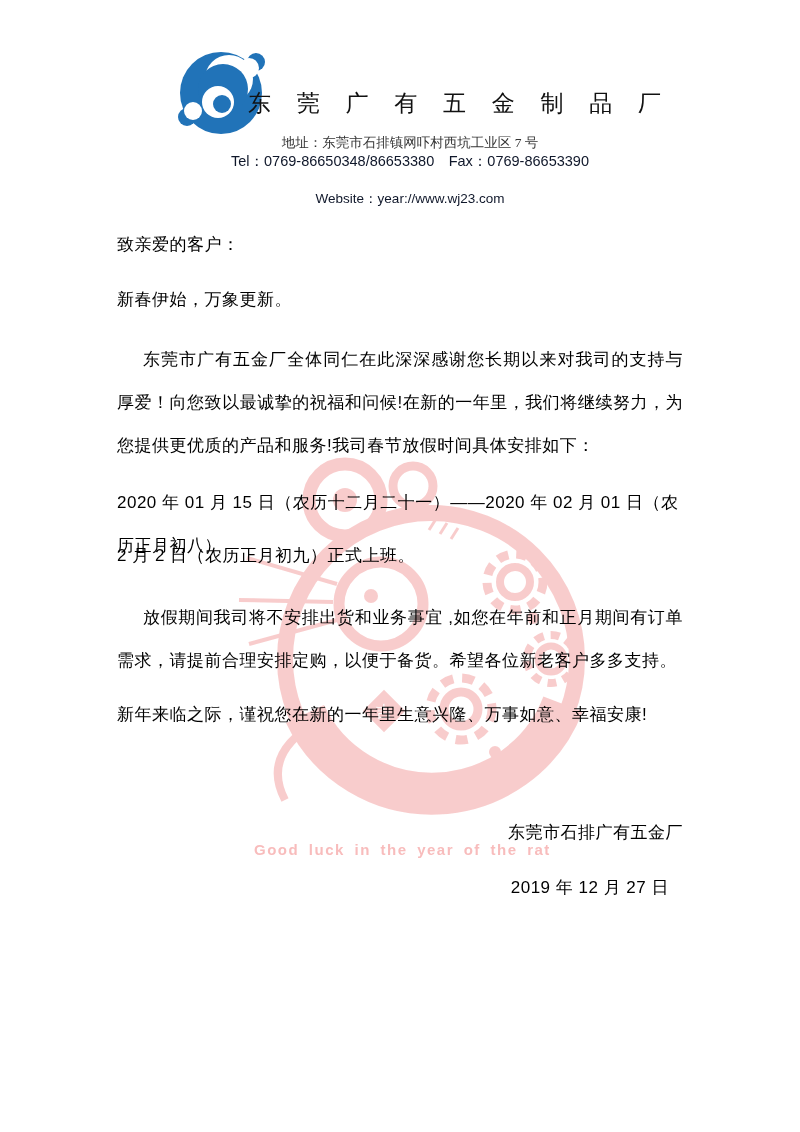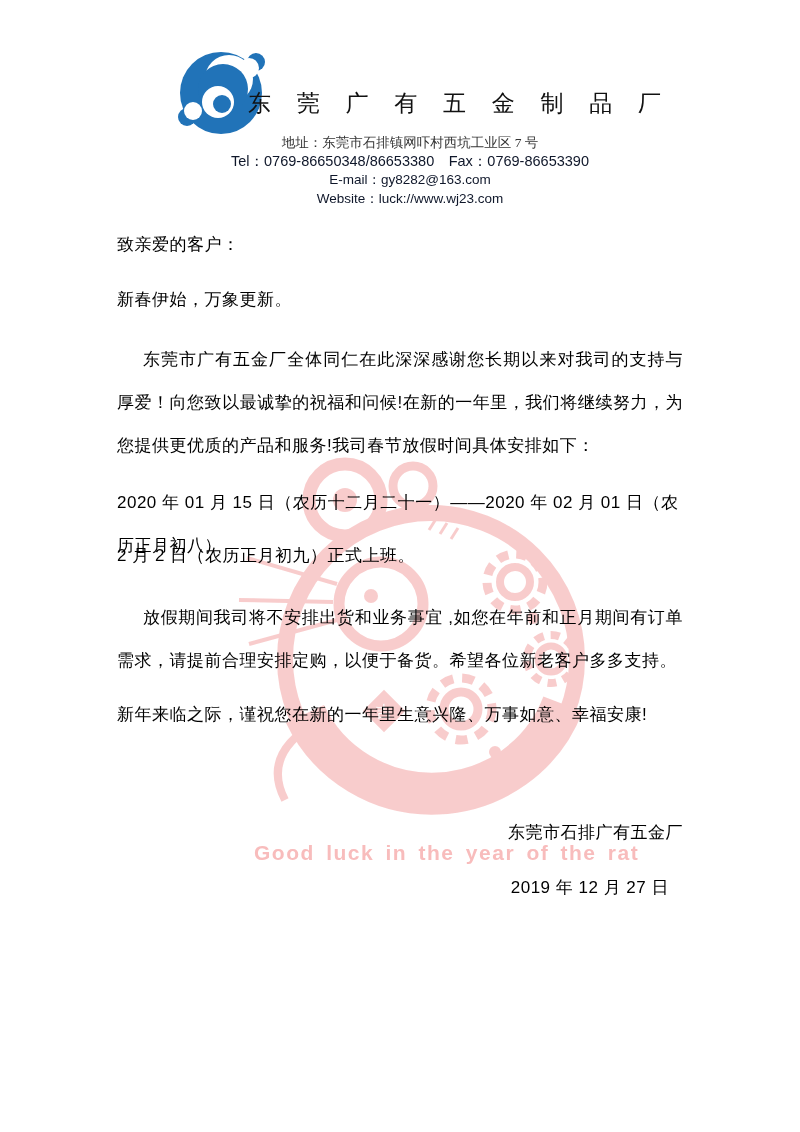--- a/index.html
+++ b/index.html
@@ -22,21 +22,21 @@
   .wm-s{stroke:var(--wm-pink);fill:none;}
   .wm-f{fill:var(--wm-pink);stroke:none;}
   .wm-title{
     position:absolute;left:252px;top:768px;
     font-size:58px;font-weight:bold;letter-spacing:5px;
     color:var(--wm-title);white-space:nowrap;
     font-family:"Liberation Sans",sans-serif;
   }
   .wm-subtitle{
     position:absolute;left:254px;top:841px;
-    font-size:21px;font-weight:bold;letter-spacing:1.5px;word-spacing:4px;
+    font-size:15px;font-weight:bold;letter-spacing:1.5px;word-spacing:4px;
     color:var(--wm-subtitle);white-space:nowrap;
   }
   
   .hdr{position:absolute;inset:0;z-index:2;}
   .logo{position:absolute;left:176px;top:46px;}
   .company-name{
     position:absolute;left:248px;top:88px;
     font-family:"Liberation Serif",serif;
     font-size:23px;font-weight:normal;letter-spacing:10px;
     color:#111;white-space:nowrap;
@@ -117,22 +117,21 @@
       <circle cx="53" cy="33" r="24" fill="#ffffff"></circle>
       <circle cx="47" cy="43" r="25" fill="var(--logo-blue)"></circle>
       <circle cx="42" cy="56" r="16" fill="#ffffff"></circle>
       <circle cx="46" cy="58" r="9" fill="var(--logo-blue)"></circle>
       <circle cx="11" cy="71" r="9" fill="var(--logo-blue)"></circle>
       <circle cx="17" cy="65" r="9" fill="#ffffff"></circle>
     </svg>
     <div class="company-name">东 莞 广 有 五 金 制 品 厂</div>
     <div class="contact-line line-address">地址：东莞市石排镇网吓村西坑工业区 7 号</div>
     <div class="contact-line line-tel">Tel：0769-86650348/86653380　Fax：0769-86653390</div>
-    <div class="contact-line line-email">E-mail：gy8282@163.com</div>
-    <div class="contact-line line-website">Website：luck://www.wj23.com</div>
+    <div class="contact-line line-website">Website：year://www.wj23.com</div>
   </div>
 
   <div class="body-layer">
     <div class="para p-salutation">致亲爱的客户：</div>
     <div class="para jst p-greeting">东莞市广有五金厂全体同仁在此深深感谢您长期以来对我司的支持与厚爱！向您致以最诚挚的祝福和问候!在新的一年里，我们将继续努力，为您提供更优质的产品和服务!我司春节放假时间具体安排如下：</div>
     <div class="para p-opening">新春伊始，万象更新。</div>
     <div class="para p-holiday">2020 年 01 月 15 日（农历十二月二十一）——2020 年 02 月 01 日（农历正月初八）</div>
     <div class="para p-back">2 月 2 日（农历正月初九）正式上班。</div>
     <div class="para jst p-notice">放假期间我司将不安排出货和业务事宜 ,如您在年前和正月期间有订单需求，请提前合理安排定购，以便于备货。希望各位新老客户多多支持。</div>
     <div class="para p-wishes">新年来临之际，谨祝您在新的一年里生意兴隆、万事如意、幸福安康!</div>

